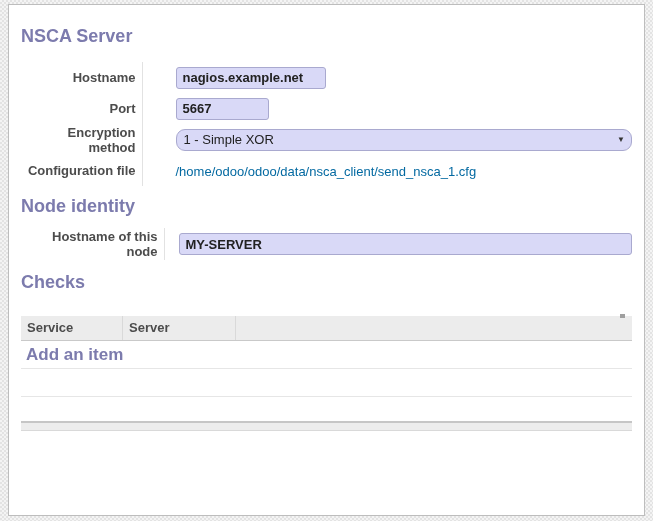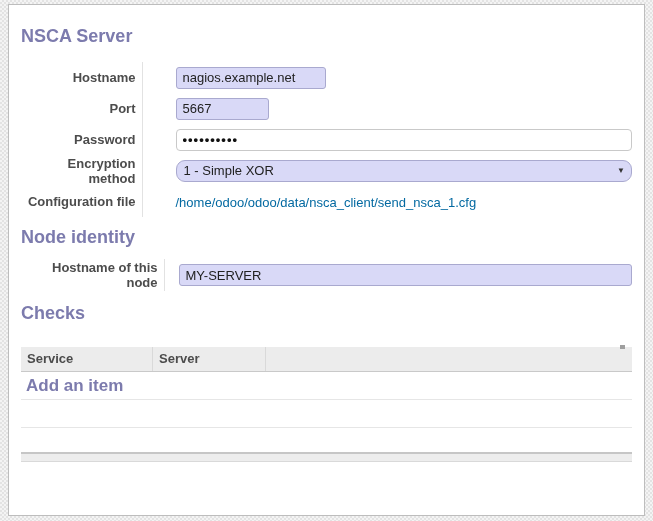--- a/index.html
+++ b/index.html
@@ -50,20 +50,21 @@
   .fld {
     height:22px;
     border:1px solid #a9a9cf;
     background:#d9d9f7;
     border-radius:3px;
     padding:1px 6px;
     font-size:13px; color:#222222;
     font-family:"Liberation Sans", sans-serif;
     outline:none;
     display:block;
+    font-weight:bold;
   }
   .fld-hostname { width:150px; }
   .fld-port { width:93px; }
   .fld-password {
     width:100%; background:#ffffff;
     border:1px solid #c9c9c9; border-radius:4px;
     font-weight:bold; letter-spacing:1px; color:#111;
   }
   .fld-node { width:100%; }
 
@@ -83,21 +84,21 @@
   
   .checks-wrap { position:relative; width:100%; }
   .checks-header { display:flex; height:25px; background:#ececec; border-bottom:1px solid #c9c9c9; }
   .hcell {
     font-size:13px; font-weight:bold; color:#4c4c4c;
     line-height:24px; padding-left:6px;
     border-right:1px solid #d9d9d9;
     overflow:hidden; white-space:nowrap;
     cursor:pointer;
   }
-  .col-service { width:132px; }
+  .col-service { width:102px; }
   .col-server  { width:113px; }
   .col-ned     { width:255px; }
   .col-active  { width:117px; }
   .col-end     { flex:1; border-right:none; cursor:default; }
   .notch { position:absolute; top:-2px; right:7px; width:5px; height:4px; background:#9f9f9f; }
 
   .checks-row { height:28px; border-bottom:1px solid #e6e6e6; display:flex; align-items:center; }
   .add-item {
     font-size:17px; font-weight:bold; color:#7c7bad;
     padding-left:5px; cursor:pointer; text-decoration:none;
@@ -121,26 +122,20 @@
     <div class="form-row">
       <div class="cell-label">Hostname</div>
       <div class="cell-value">
         <input class="fld fld-hostname" type="text" value="nagios.example.net" style="">
       </div>
     </div>
     <div class="form-row">
       <div class="cell-label">Port</div>
       <div class="cell-value">
         <input class="fld fld-port" type="text" value="5667" style="">
-      </div>
-    </div>
-    <div class="form-row">
-      <div class="cell-label">Password</div>
-      <div class="cell-value">
-        <input class="fld fld-password" type="text" value="••••••••••" style="">
       </div>
     </div>
     <div class="form-row">
       <div class="cell-label">Encryption method</div>
       <div class="cell-value">
         <div class="select-box">
           <span>1 - Simple XOR</span>
           <span class="select-arrow">▼</span>
         </div>
       </div>

